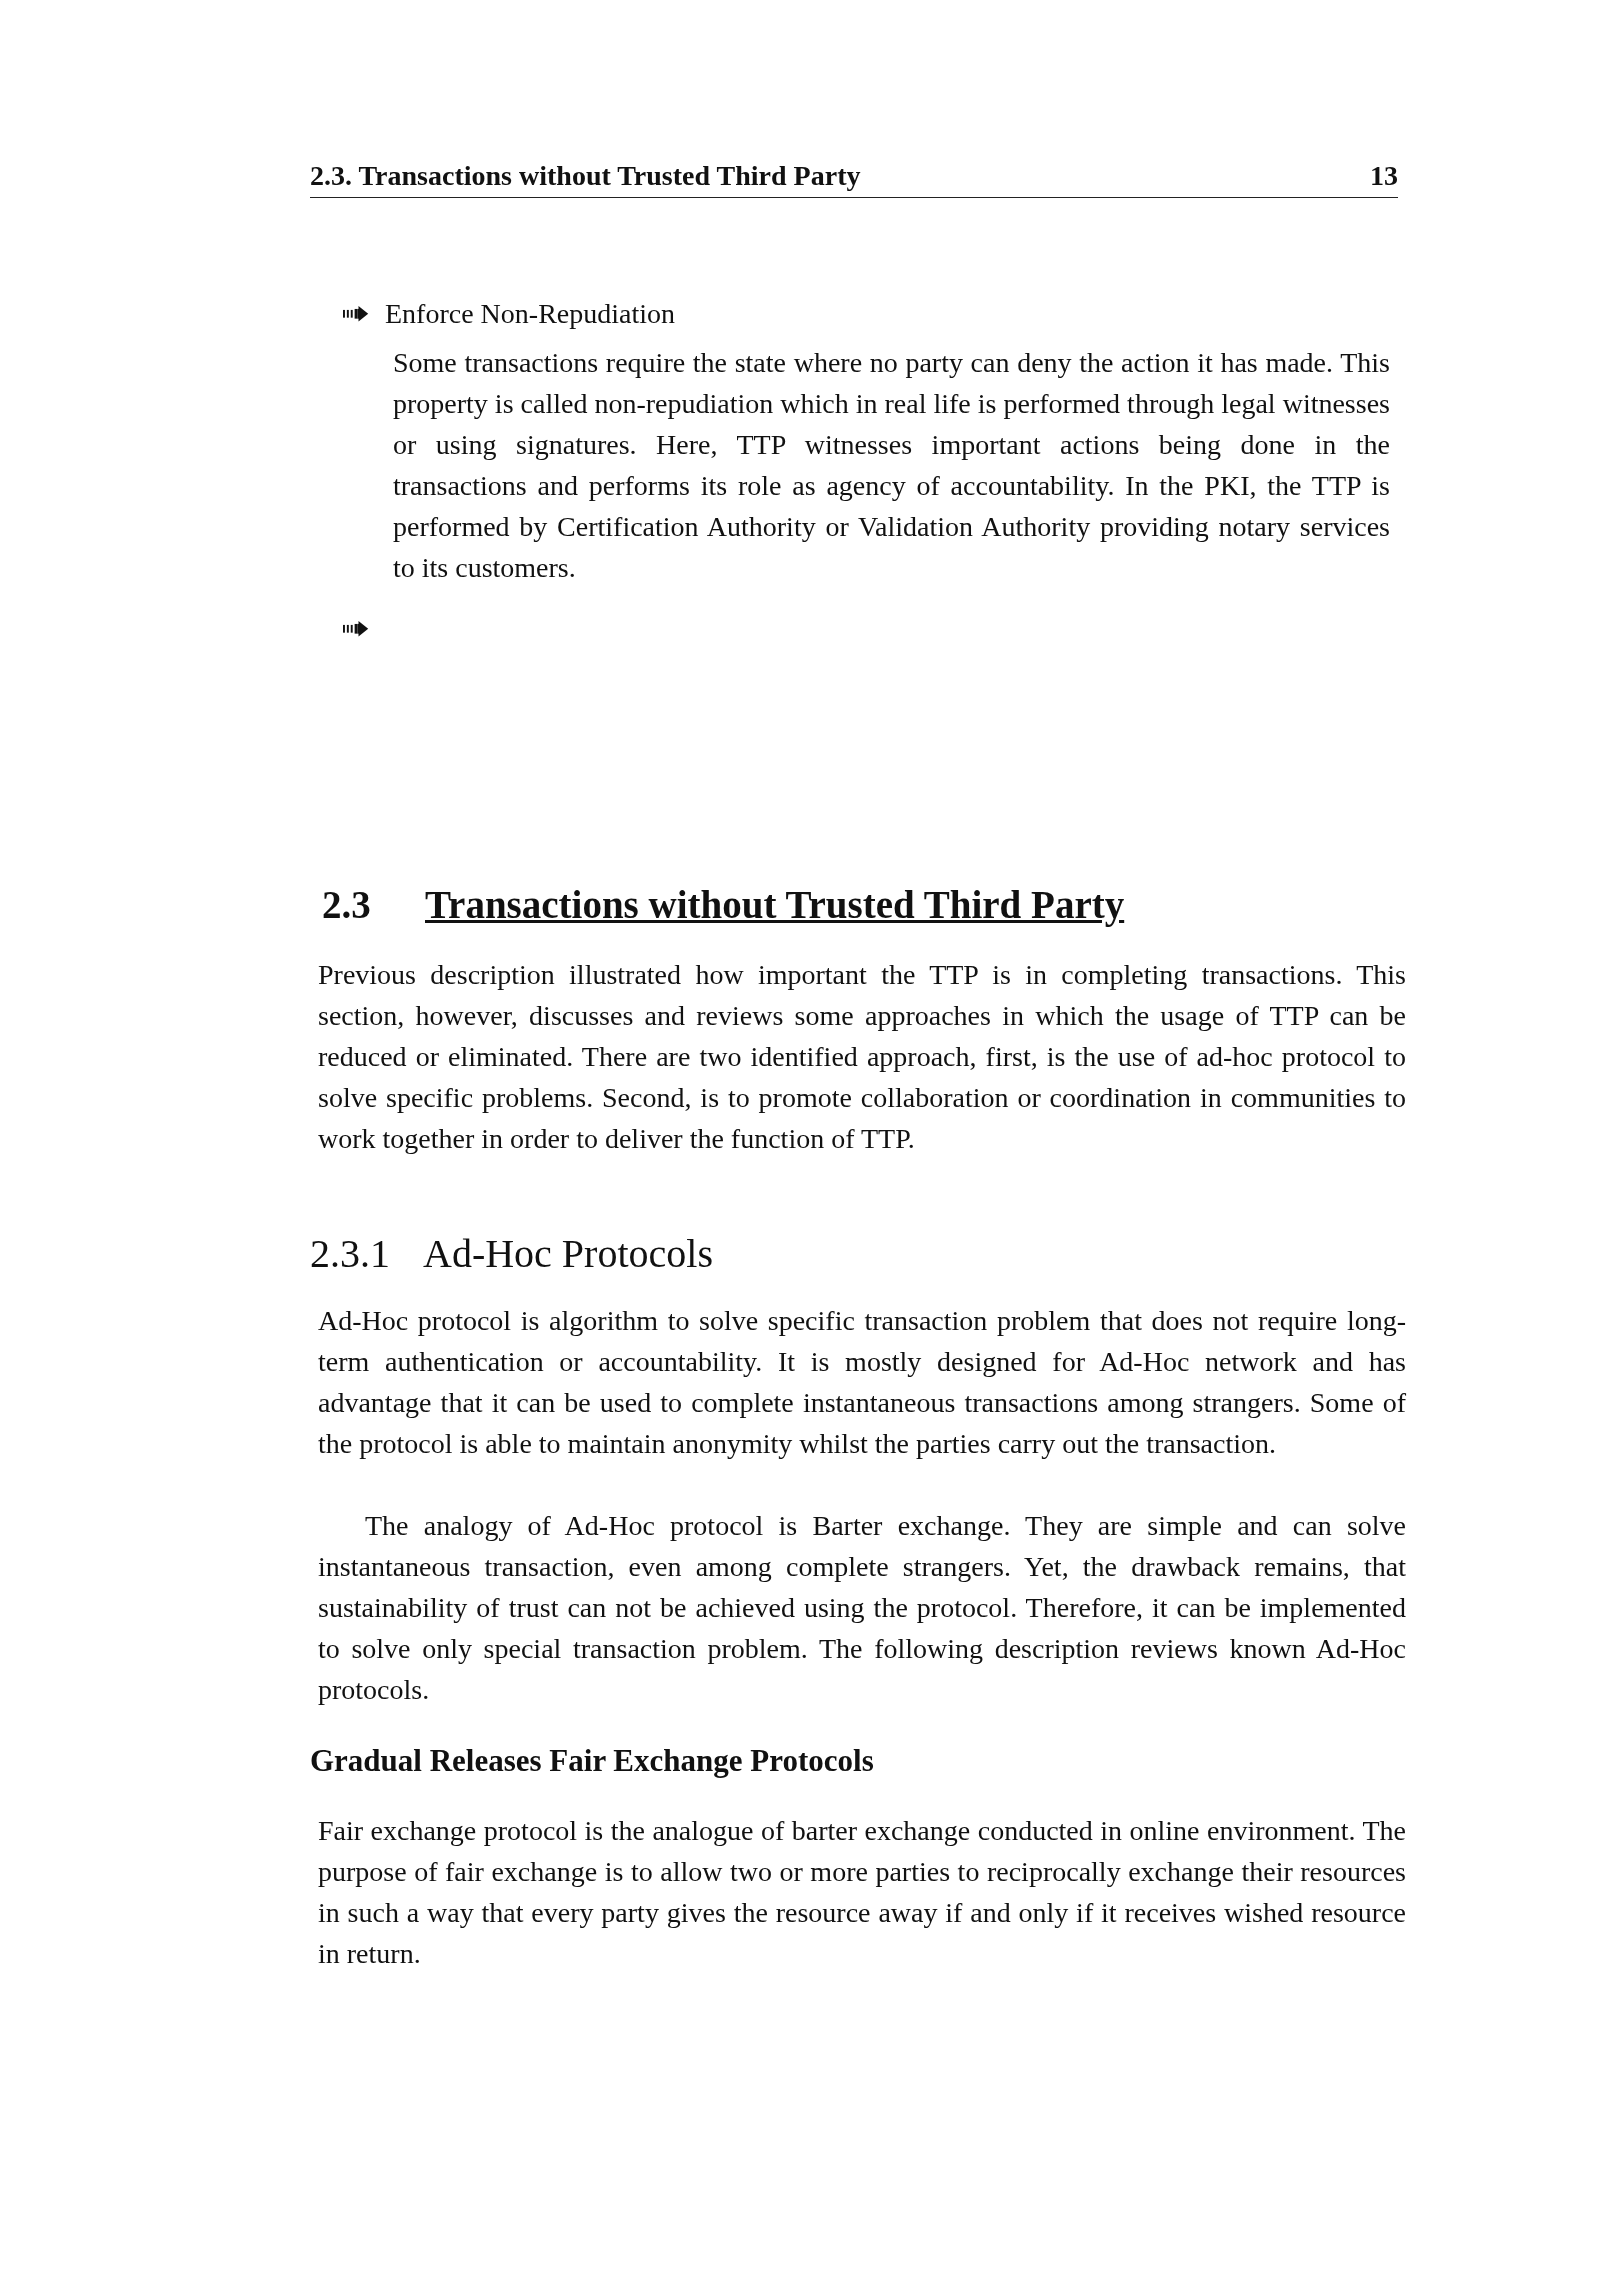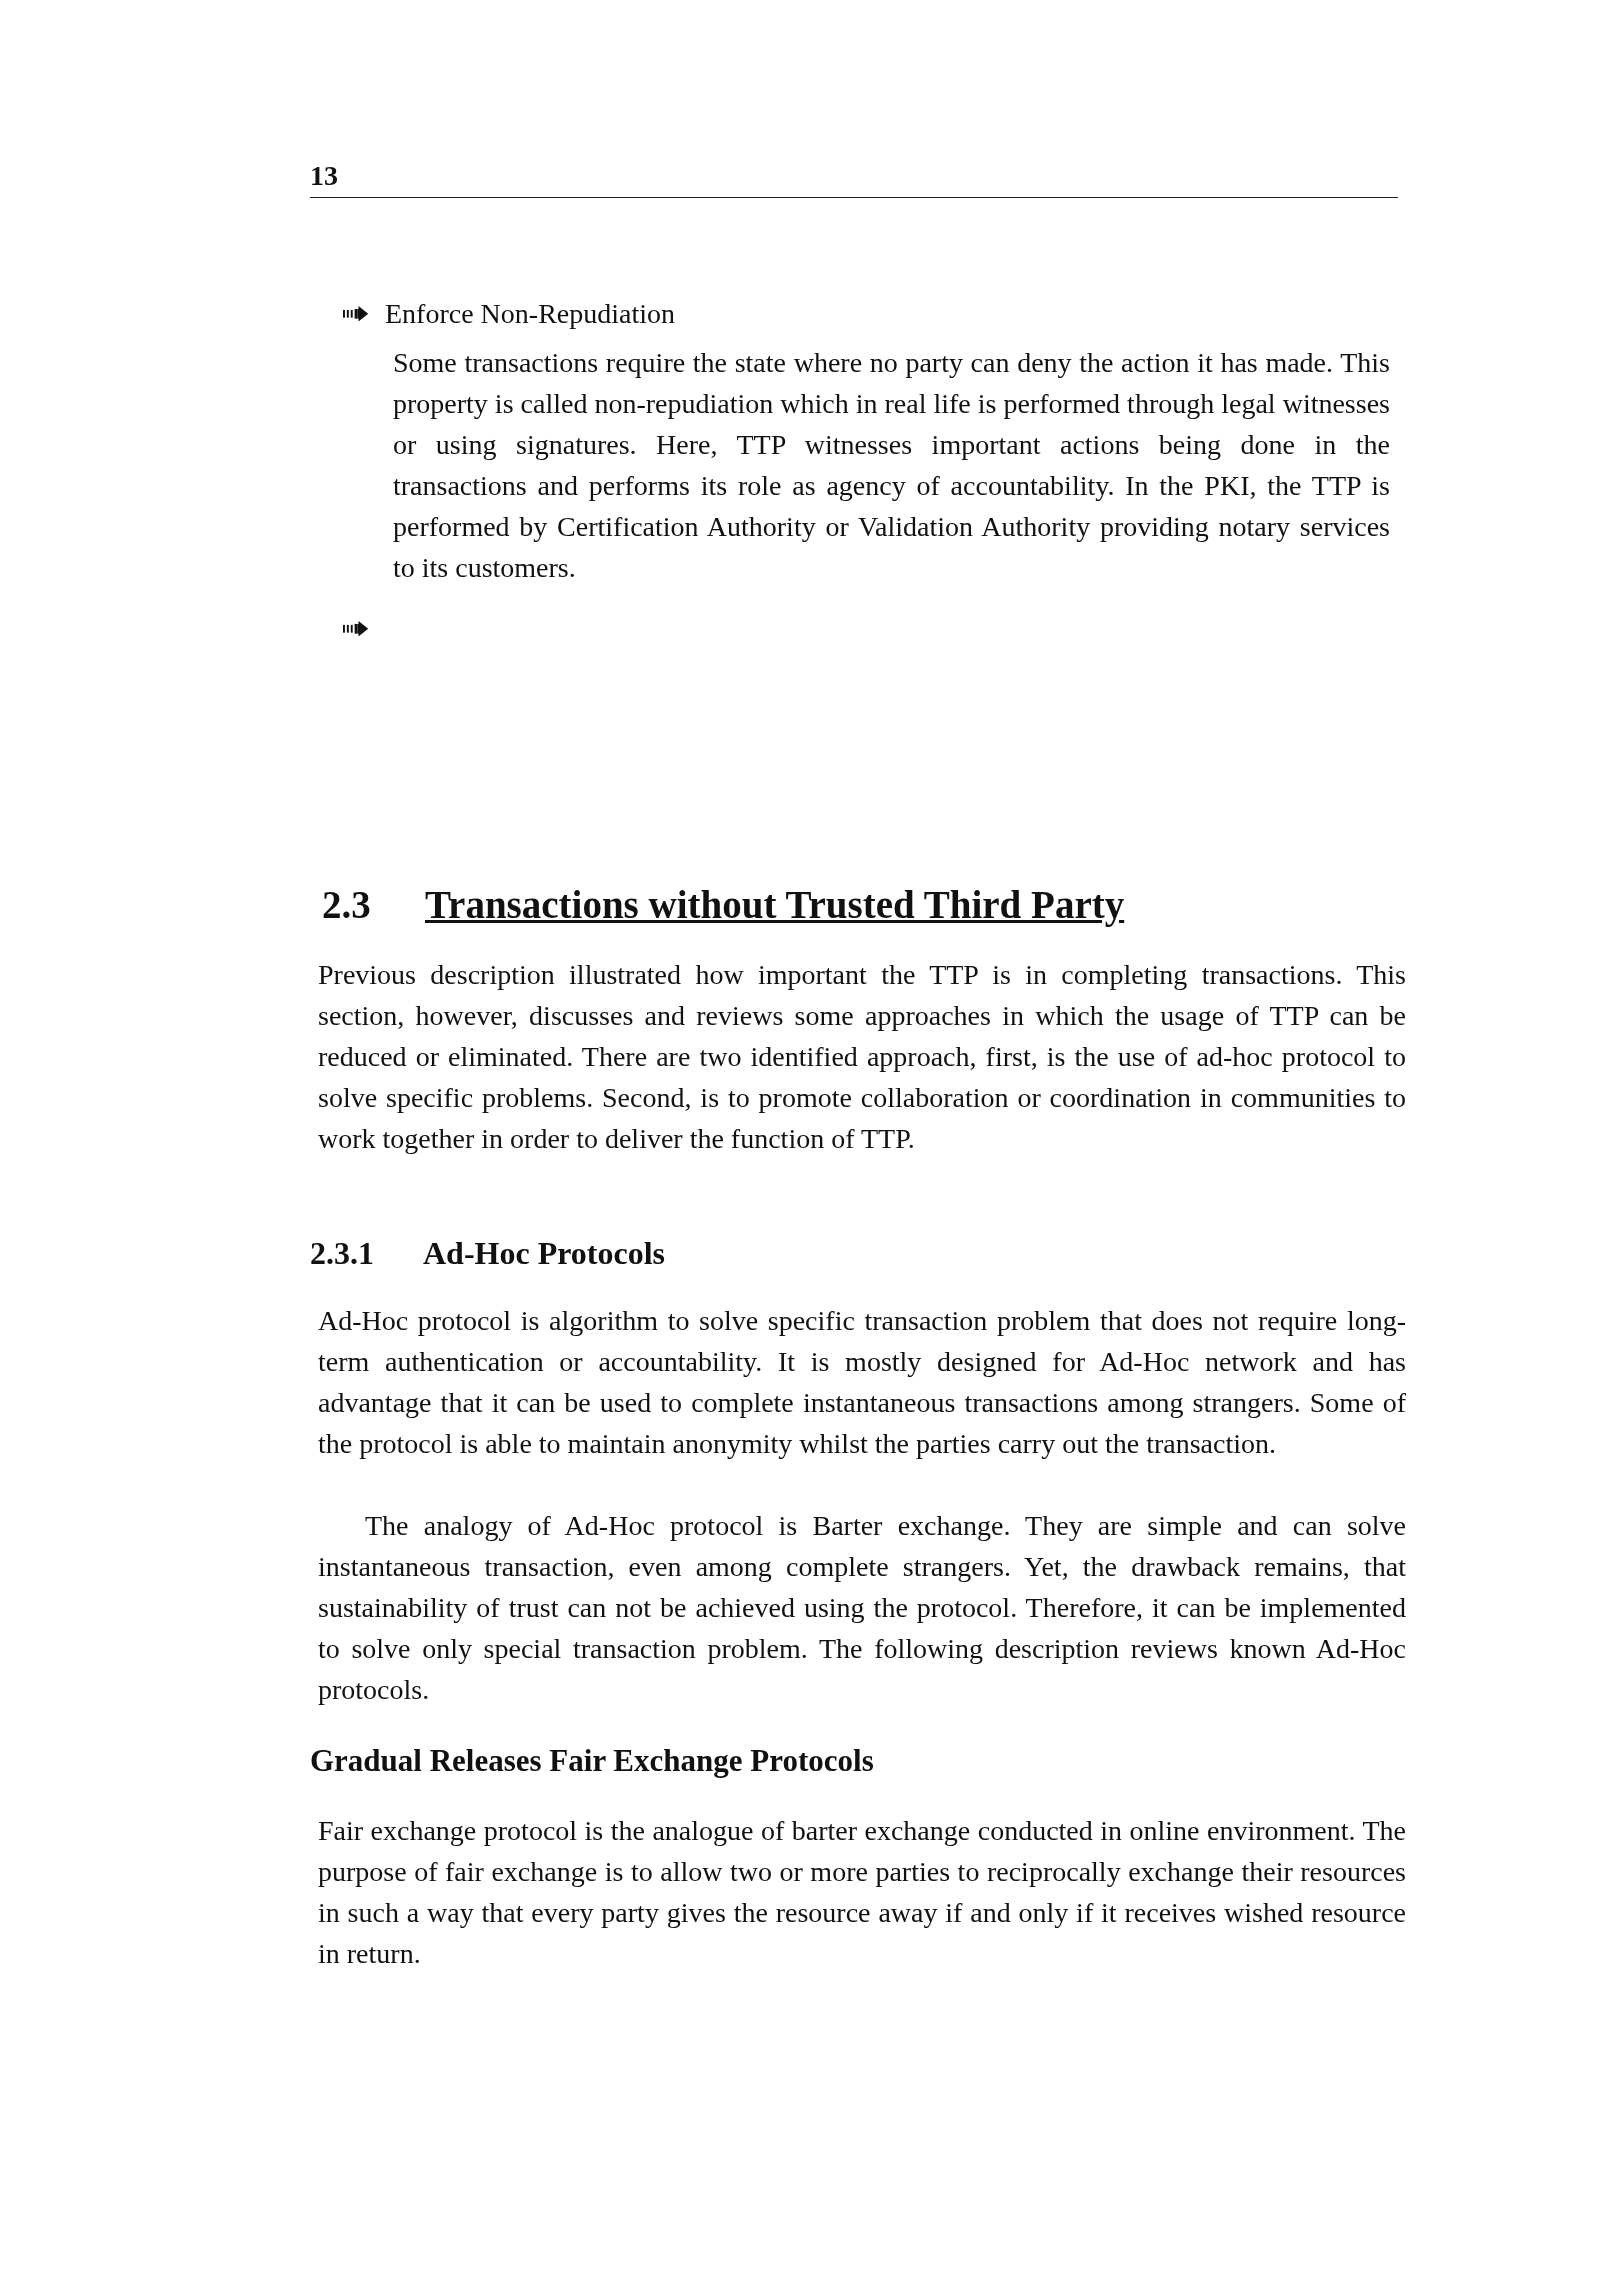--- a/index.html
+++ b/index.html
@@ -81,22 +81,22 @@
     .section-intro {
       position: absolute;
       top: 946px;
       left: 0;
       width: 1088px;
     }
     .subsection-heading {
       position: absolute;
       top: 1229px;
       left: 0;
-      font-weight: bold;
-      font-size: 32px;
+      font-weight: normal;
+      font-size: 40px;
       line-height: 49px;
       white-space: nowrap;
     }
     .subsection-heading .num {
       display: inline-block;
       width: 113px;
     }
     .subsection-p1 {
       position: absolute;
       top: 1292px;
@@ -126,20 +126,21 @@
       width: 1088px;
     }
     p { margin: 8px; }
   </style>
 </head>
 <body>
 
 <div class="page">
 
   <div class="running-header">
+    <span>2.3. Transactions without Trusted Third Party</span>
     <span>13</span>
   </div>
 
   <div class="items">
     <div class="item">
       <span class="bullet">
         <svg width="31" height="17.6" viewBox="0 0 32 18">
           <rect x="0" y="5" width="2" height="8" fill="#111"></rect>
           <rect x="4" y="5" width="2" height="8" fill="#111"></rect>
           <rect x="8" y="5" width="2" height="8" fill="#111"></rect>

